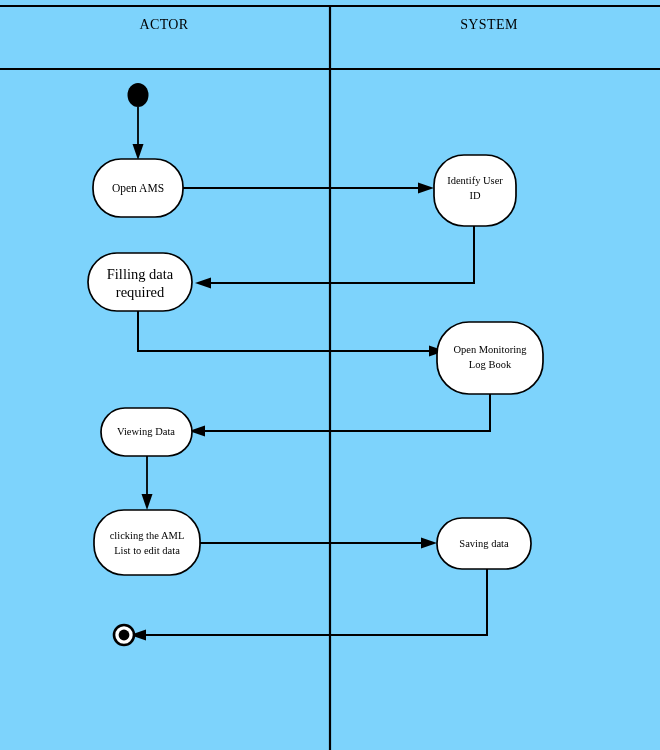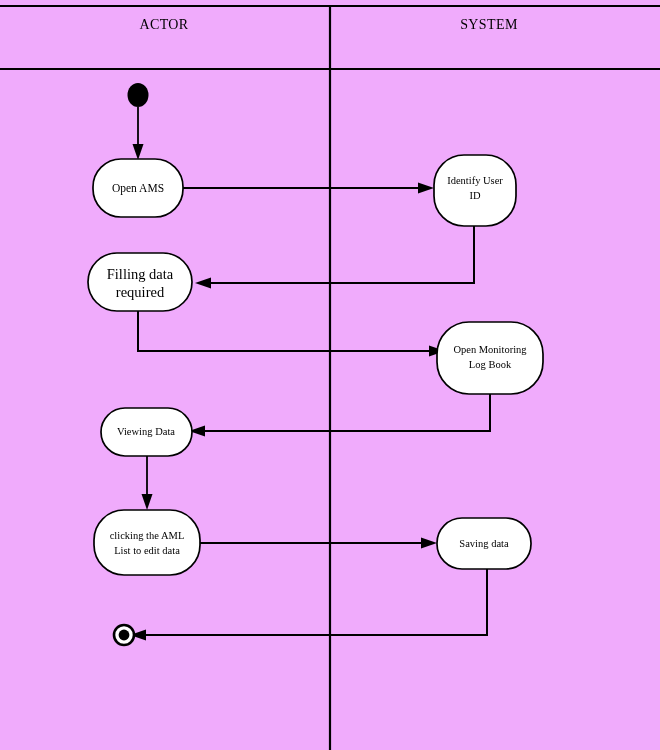--- a/index.html
+++ b/index.html
@@ -10,21 +10,21 @@
   body {
     width: 660px;
     height: 750px;
     font-family: "Liberation Serif", serif;
     overflow: hidden;
   }
   #diagram-root {
     position: relative;
     width: 660px;
     height: 750px;
-    background: #f0abfc;
+    background: #7dd3fc;
   }
   svg#activity-diagram {
     display: block;
     width: 660px;
     height: 750px;
   }
   .swimlane-line {
     stroke: #000000;
     stroke-width: 2.2;
   }

